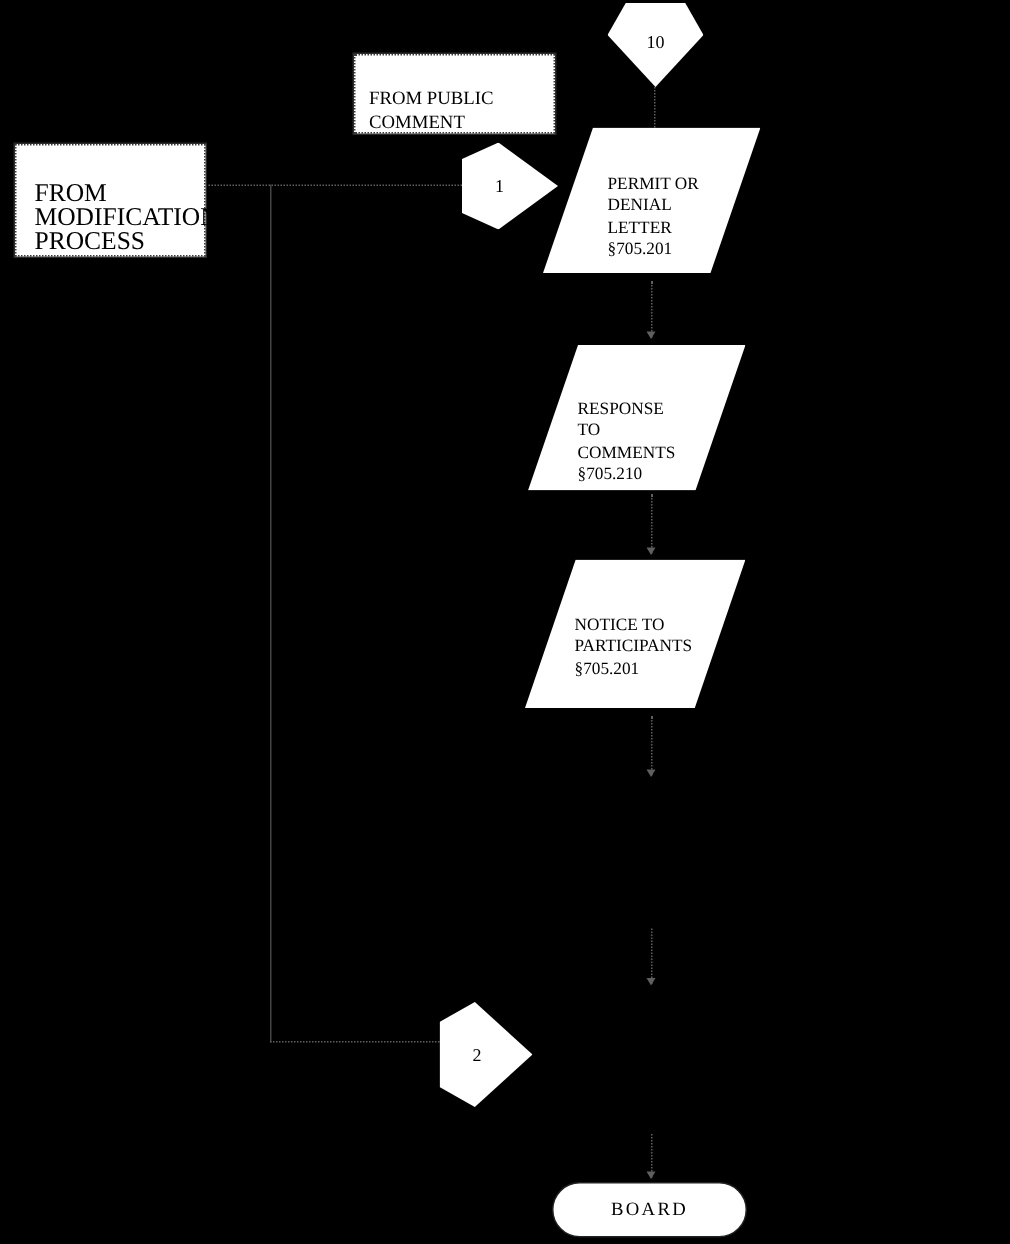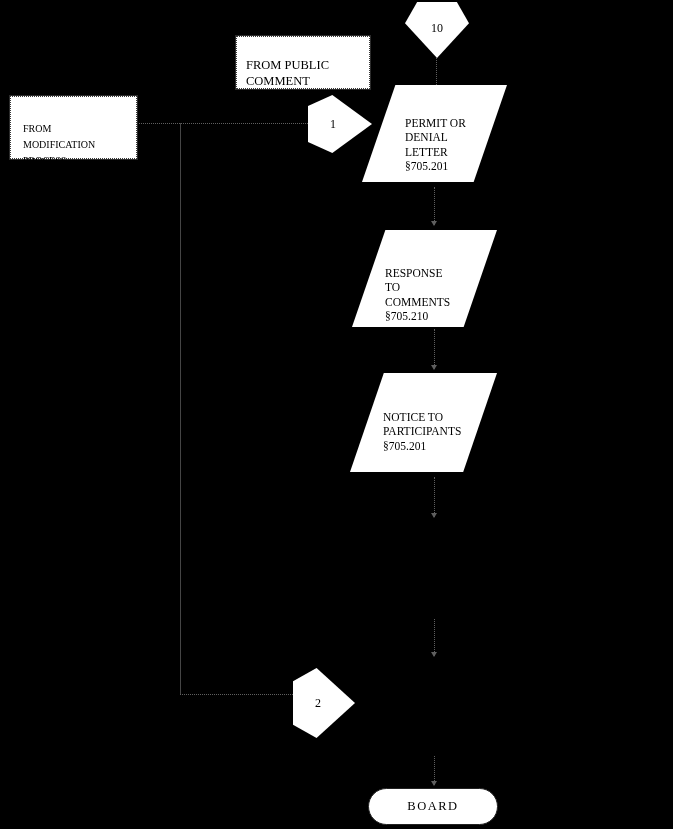--- a/index.html
+++ b/index.html
@@ -16,21 +16,21 @@
   .rect { border:1px dotted #3a3a3a; box-shadow:0 0 0 1px #2c2c2c; }
   .para { clip-path:polygon(23% 0, 100% 0, 77% 100%, 0 100%); }
   .pent-down  { clip-path:polygon(19% 0, 81% 0, 100% 38%, 50% 100%, 0 38%); }
   .pent-right { clip-path:polygon(38% 0, 100% 50%, 38% 100%, 0 81%, 0 19%); }
   .stadium { border-radius:18.5px; border:1px solid #222; }
   .center { display:flex; align-items:center; justify-content:center; }
 
   
   #n-public   { left:236px; top:4px;   width:134px; height:53px; padding:4px 4px 0 9px;  font-size:12.5px; line-height:16px;margin-top:32px; }
   #n-pent10   { left:405px; top:2px;   width:64px;  height:56px; text-align:center; padding-top:4px; font-size:12px; }
-  #n-modif    { left:10px;  top:96px;  width:127px; height:63px; padding:8px 4px 0 12px; font-size:10px; line-height:16px; }
+  #n-modif    { left:10px;  top:96px;  width:127px; height:75px; padding:8px 4px 0 12px; font-size:17px; line-height:16px; }
   #n-pent1    { left:308px; top:95px;  width:64px;  height:58px; font-size:12px; padding-right:14px; }
   #n-permit   { left:362px; top:85px;  width:145px; height:97px; padding:16px 0 0 43px; }
   #n-response { left:352px; top:230px; width:145px; height:97px; padding:21px 0 0 33px; }
   #n-notice   { left:350px; top:373px; width:147px; height:99px; padding:22px 0 0 33px; }
   #n-admin    { left:363px; top:521px; width:132px; height:96px; padding:21px 0 0 34px; }
   #n-pent2    { left:293px; top:668px; width:62px;  height:70px; font-size:12px; padding-right:12px; }
   #n-board    { left:358px; top:659px; width:132px; height:95px; padding:34px 0 0 42px; }
   #n-stop     { left:368px; top:788px; width:130px; height:37px; font-size:12.5px; letter-spacing:1.5px; }
 
   .inner-bar { position:absolute; top:1px; bottom:1px; width:2px; background:#3f3f3f; }

